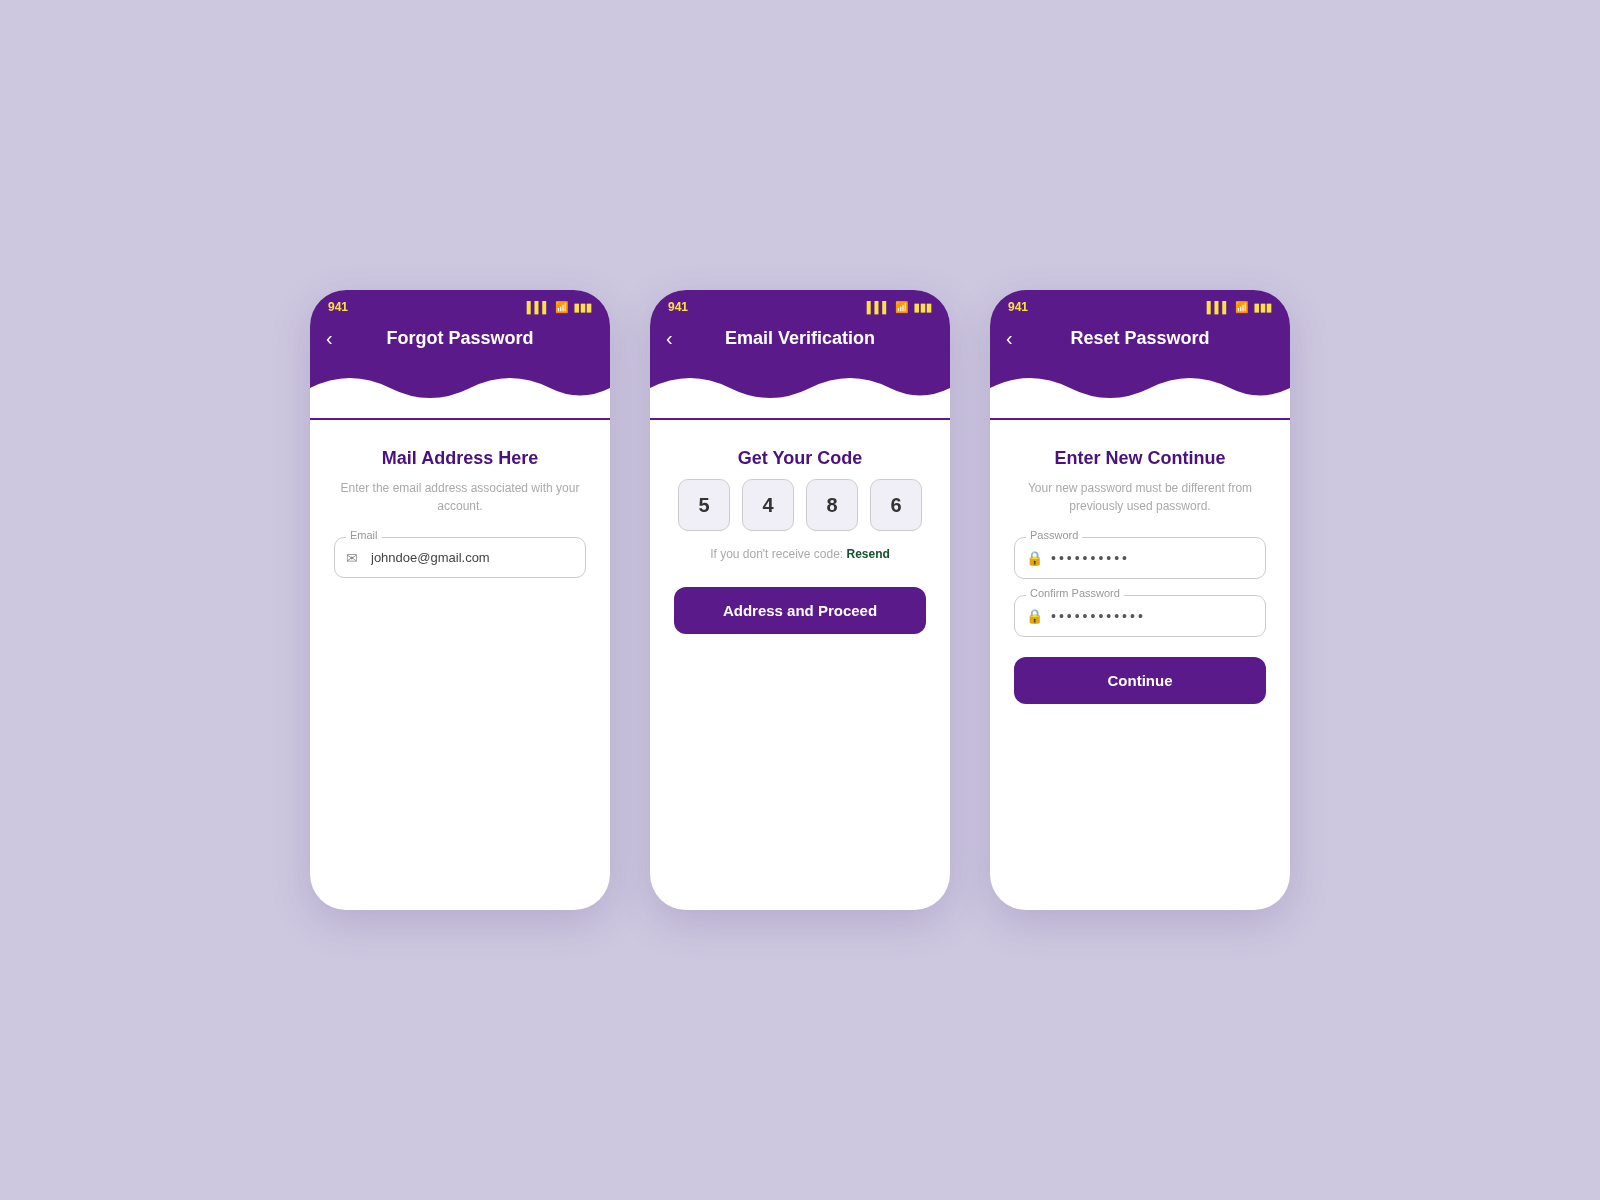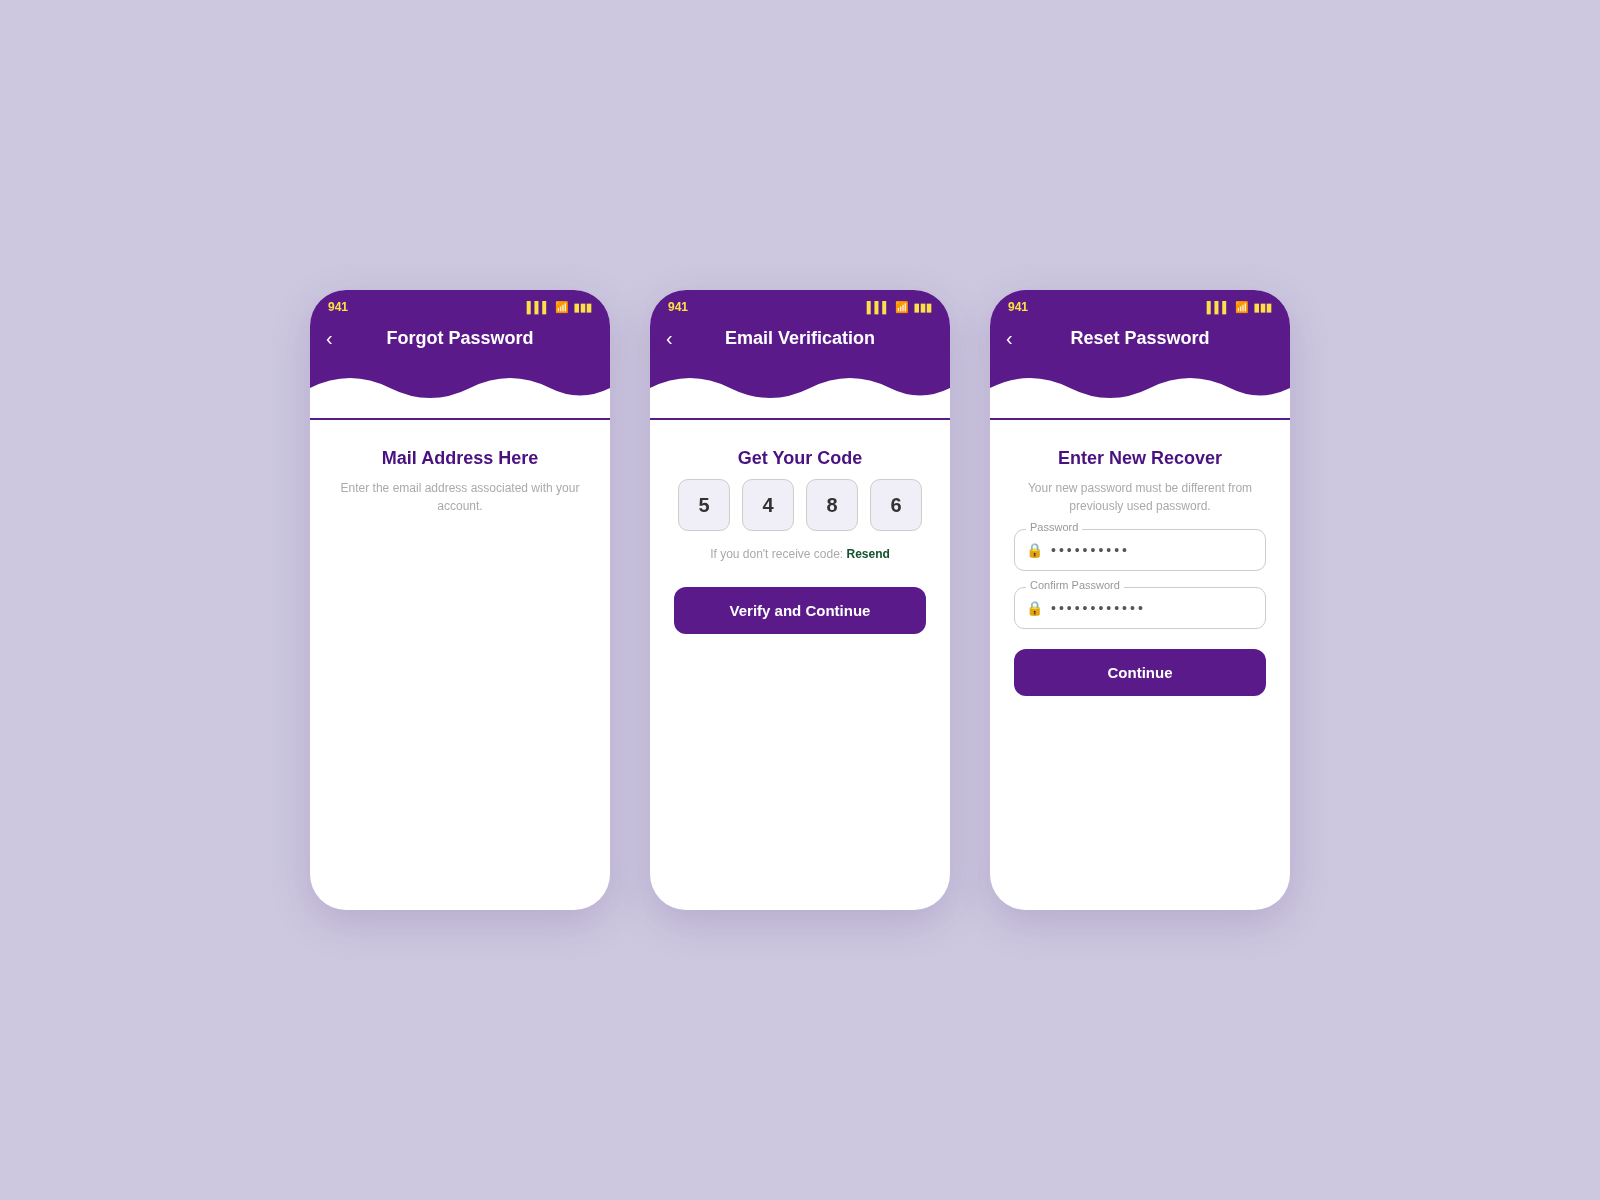--- a/index.html
+++ b/index.html
@@ -105,21 +105,21 @@
       font-weight: 800;
       color: #4a1280;
       text-align: center;
       margin-bottom: 10px;
     }
 
     .section-desc {
       font-size: 12px;
       color: #aaa;
       text-align: center;
-      margin-bottom: 14px;
+      margin-bottom: 22px;
       line-height: 1.5;
     }
 
     
     .input-group {
       width: 100%;
       position: relative;
       margin-bottom: 16px;
     }
 
@@ -228,20 +228,25 @@
     </div>
     <div class="wave-container">
       <svg viewBox="0 0 300 50" xmlns="http://www.w3.org/2000/svg" width="100%" height="50">
         <path d="M0,50 L0,20 Q40,0 80,20 Q120,40 160,20 Q200,0 240,20 Q270,35 300,20 L300,50 Z" fill="#fff"></path>
       </svg>
     </div>
   </div>
   <div class="card-body">
     <div class="section-title">Mail Address Here</div>
     <div class="section-desc">Enter the email address associated with your account.</div>
+    <div class="input-group">
+      <span class="input-label">Email</span>
+      <span class="input-icon">✉</span>
+      <input class="input-field" type="email" value="johndoe@gmail.com" style="">
+    </div>
   </div>
 </div>
 
 <div class="phone-card">
   <div class="status-bar">
     <span>941</span>
     <div class="status-icons">
       <span class="signal-icon">▌▌▌</span>
       <span class="wifi-icon">📶</span>
       <span class="battery-icon">▮▮▮</span>
@@ -262,21 +267,21 @@
     <div class="section-title">Get Your Code</div>
     <div class="otp-container">
       <div class="otp-box">5</div>
       <div class="otp-box">4</div>
       <div class="otp-box">8</div>
       <div class="otp-box">6</div>
     </div>
     <div class="resend-text">
       <span>If you don't receive code: </span><span class="resend-link">Resend</span>
     </div>
-    <button class="primary-btn">Verify and Continue</button>
+    <button class="primary-btn">Address and Proceed</button>
   </div>
 </div>
 
 <div class="phone-card">
   <div class="status-bar">
     <span>941</span>
     <div class="status-icons">
       <span class="signal-icon">▌▌▌</span>
       <span class="wifi-icon">📶</span>
       <span class="battery-icon">▮▮▮</span>
@@ -287,21 +292,21 @@
       <span class="back-btn">‹</span>
       <span class="header-title">Reset Password</span>
     </div>
     <div class="wave-container">
       <svg viewBox="0 0 300 50" xmlns="http://www.w3.org/2000/svg" width="100%" height="50">
         <path d="M0,50 L0,20 Q40,0 80,20 Q120,40 160,20 Q200,0 240,20 Q270,35 300,20 L300,50 Z" fill="#fff"></path>
       </svg>
     </div>
   </div>
   <div class="card-body">
-    <div class="section-title">Enter New Recover</div>
+    <div class="section-title">Enter New Continue</div>
     <div class="section-desc">Your new password must be different from previously used password.</div>
     <div class="input-group">
       <span class="input-label">Password</span>
       <span class="input-icon">🔒</span>
       <input class="input-field pw-dots" type="password" value="••••••••••" style="">
     </div>
     <div class="input-group">
       <span class="input-label">Confirm Password</span>
       <span class="input-icon">🔒</span>
       <input class="input-field pw-dots" type="password" value="••••••••••••" style="">

